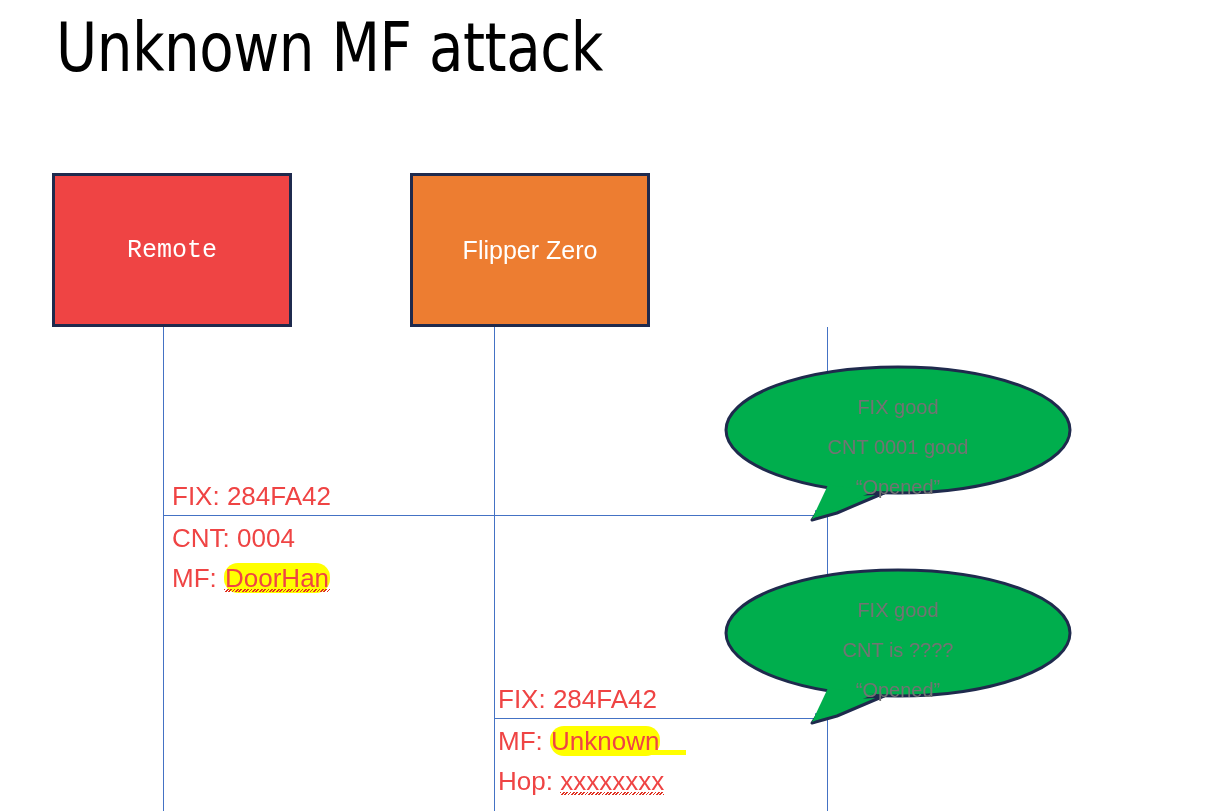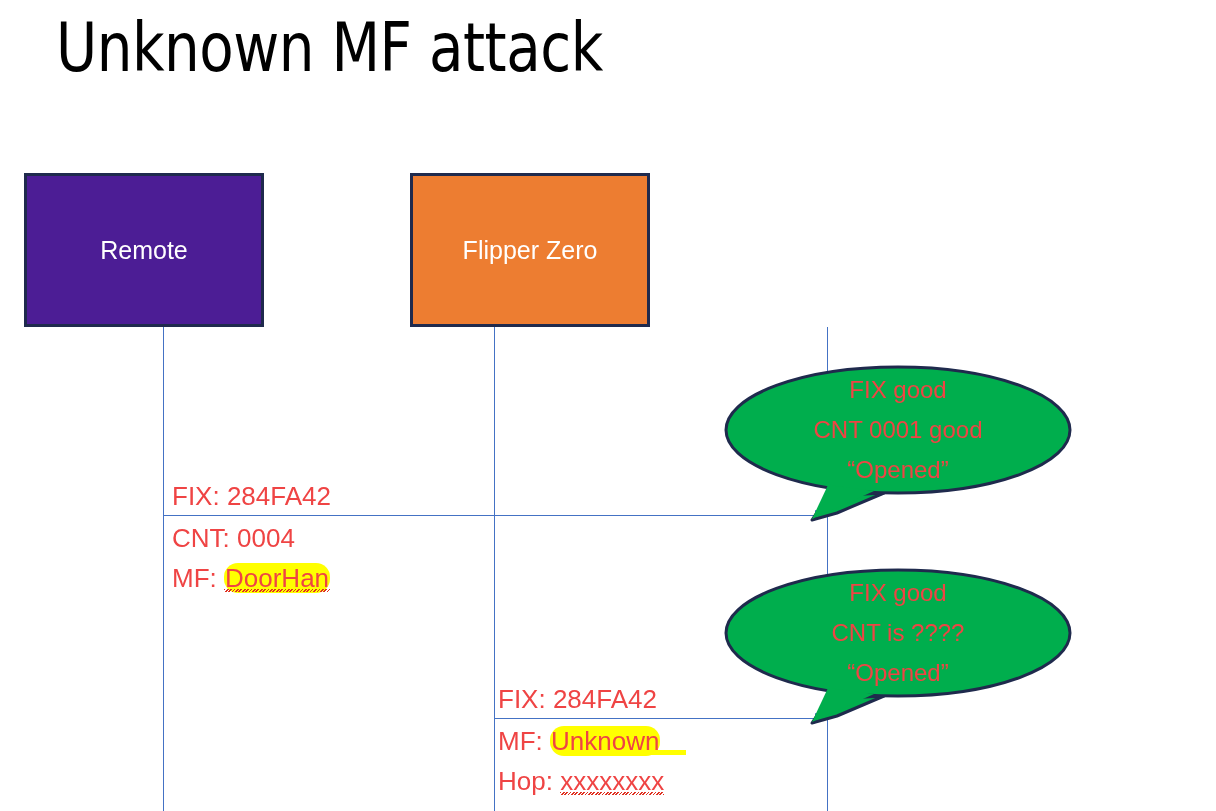--- a/index.html
+++ b/index.html
@@ -51,21 +51,21 @@
     height: 154px;
     border: 3px solid #1F2A4D;
     box-sizing: border-box;
     display: flex;
     align-items: center;
     justify-content: center;
     color: #ffffff;
     font-size: 25px;
     font-weight: 400;
   }
-  #box-remote  { left: 24px;  background: #4c1d95; }
+  #box-remote  { left: 52px;  background: #ef4444; font-family: Liberation Mono, monospace; }
   #box-flipper { left: 374px; background: #ED7D31; margin-left: 36px; }
   #box-receiver{ left: 708px; background: #00AE4D; }
 
   
   .msg-arrow {
     position: absolute;
     height: 1px;
     background: #4472C4;
   }
   .msg-arrow::after {
@@ -133,29 +133,29 @@
   }
   .callout .bubble-svg {
     position: absolute;
     left: 0;
     top: 0;
     overflow: visible;
   }
   .callout .bubble-text {
     position: absolute;
     left: 0;
-    top: 0;
+    top: 17px;
     width: 348px;
     height: 130px;
     display: flex;
     flex-direction: column;
     align-items: center;
     justify-content: center;
-    color: #ef4444;
-    font-size: 24px;
+    color: #737373;
+    font-size: 20px;
     line-height: 40px;
     pointer-events: none;
   }
   #callout-1 { left: 724px; top: 365px; }
   #callout-2 { left: 724px; top: 568px; }
 </style>
 </head>
 <body>
 
 <div id="slide">

